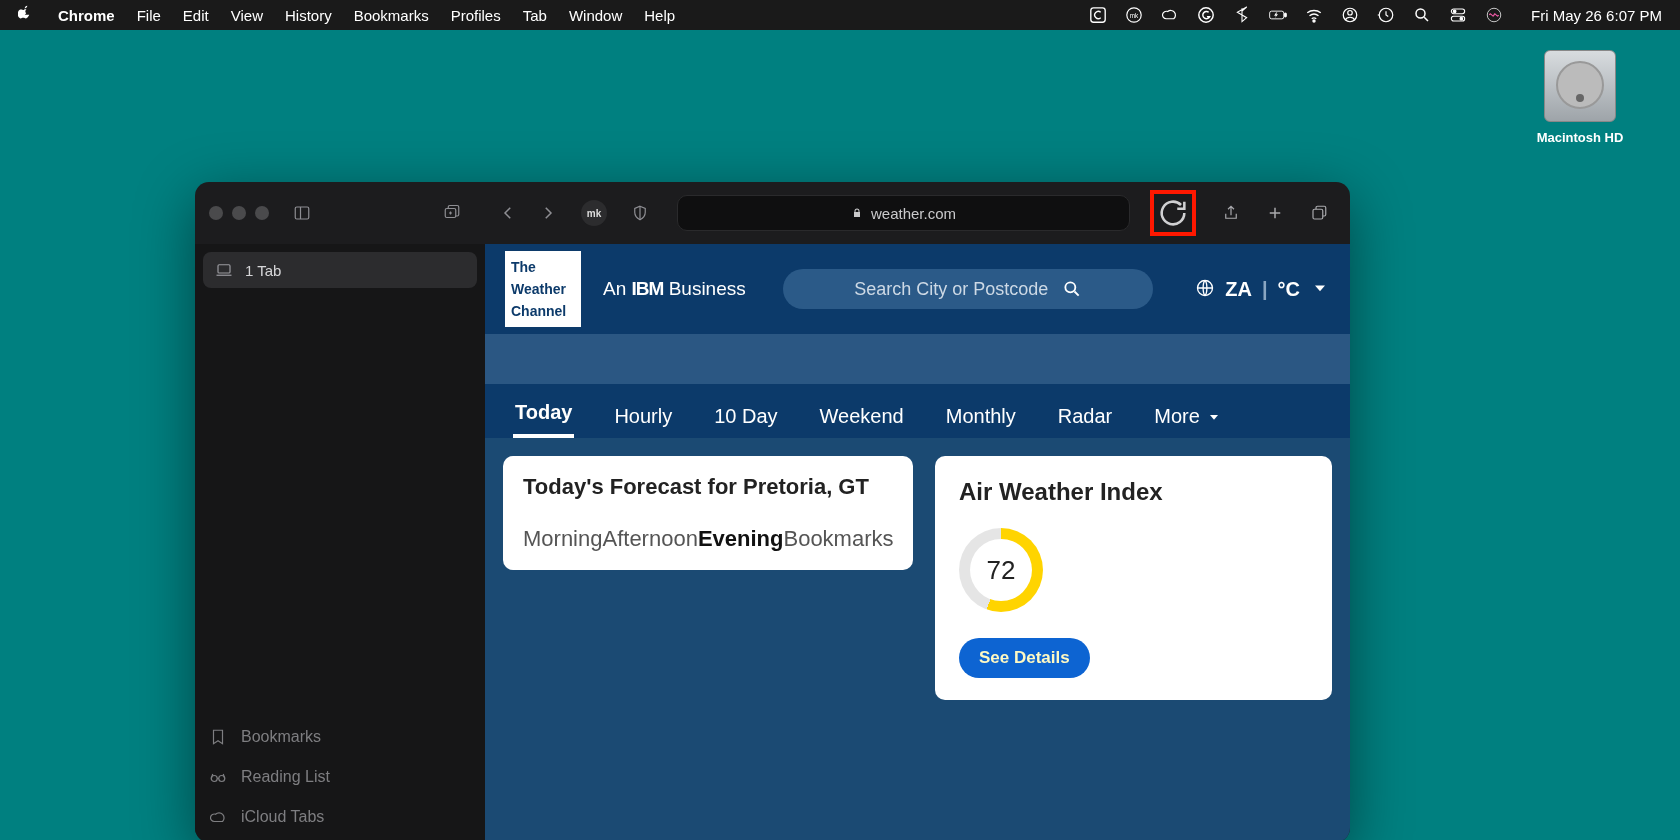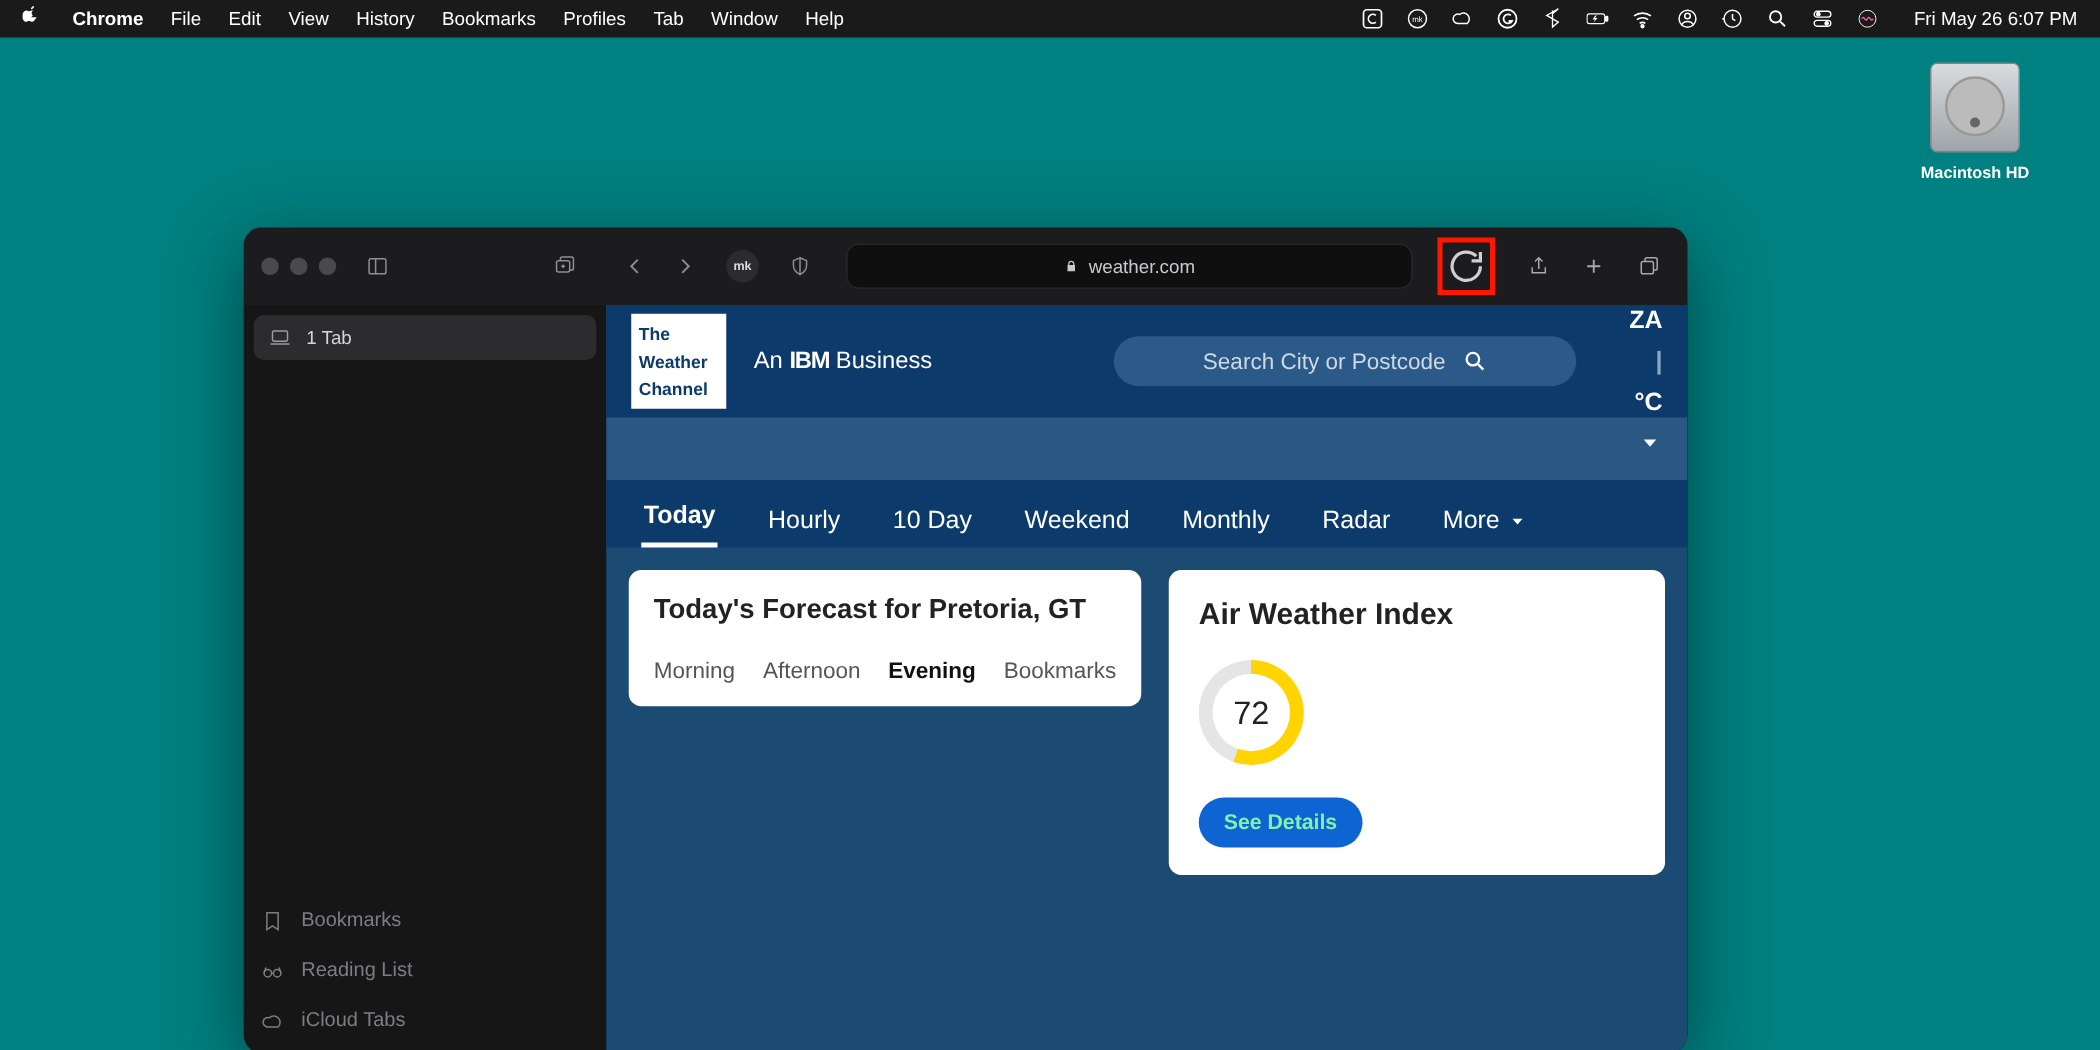--- a/index.html
+++ b/index.html
@@ -117,21 +117,21 @@
 .wc-logo { width:76px;height:76px;background:#fff;color:#0c3a6a;font-weight:700;font-size:14px;line-height:1.15;padding:8px 6px;display:flex;flex-direction:column;justify-content:space-between;}
 .wc-tagline { font-size:19px; }
 .wc-tagline .ibm { letter-spacing:-1px; }
 .wc-tagline .ibm b{font-weight:800;}
 .wc-search {
   margin-left:auto; width:370px; height:40px; background:#2b5a88;
   border-radius:20px; display:flex; align-items:center; justify-content:center;
   gap:14px; color:#cdd9e5; font-size:18px;
 }
 .wc-search svg{width:20px;height:20px;}
-.wc-locale { display:flex; align-items:flex-end; gap:10px; margin-left:20px; font-size:20px; font-weight:600;flex-direction:column;}
+.wc-locale { display:flex; align-items:flex-start; gap:10px; margin-left:20px; font-size:20px; font-weight:600;}
 .wc-locale .divider{color:#8aa6c2;}
 .wc-locale svg{width:20px;height:20px;}
 
 .wc-subbar{height:50px;background:#2b5783;}
 
 .wc-nav{height:54px;background:#0c3a6a;display:flex;align-items:flex-end;gap:38px;padding:0 28px;color:#fff;font-size:20px; }
 .wc-nav .tab{padding:10px 2px; }
 .wc-nav .tab.active{font-weight:700;border-bottom:4px solid #fff;}
 .wc-nav .more{display:flex;align-items:center;gap:6px;}
 .wc-nav .more svg{width:16px;height:16px;}
@@ -149,31 +149,31 @@
 .card-current .bigtemp{font-size:64px;font-weight:800;}
 .card-current .cond{padding:0 20px;font-size:23px;font-weight:700;}
 .card-current .range{padding:4px 20px 16px;font-size:21px;font-weight:700;}
 .moon{position:relative;width:60px;height:60px;}
 .moon .crescent{position:absolute;inset:0;border-radius:50%;background:#bfc6cb;box-shadow:inset 18px -6px 0 0 #2a4e72;}
 .moon .cloud{position:absolute;right:-6px;bottom:4px;width:36px;height:20px;background:#e9edef;border-radius:12px;}
 .moon .cloud::before{content:"";position:absolute;left:6px;top:-10px;width:20px;height:20px;background:#e9edef;border-radius:50%;}
 
 .card-forecast{width:410px;background:#fff;border-radius:10px;padding:18px 20px;color:#222;}
 .card-forecast h3{font-size:22px;font-weight:800;}
-.card-forecast .parts{display:flex;justify-content:space-between;margin-top:26px;font-size:18px;color:#555;}
+.card-forecast .parts{display:flex;justify-content:space-between;margin-top:26px;font-size:22px;color:#555;}
 .card-forecast .parts .active{color:#111;font-weight:800;}
 
 .card-aqi{flex:1;background:#fff;border-radius:10px;padding:22px 24px;color:#222;}
 .card-aqi h3{font-size:24px;font-weight:800;}
 .card-aqi .row{display:flex;gap:24px;margin-top:22px;}
 .aqi-dial{width:84px;height:84px;border-radius:50%;background:conic-gradient(#ffd400 0 200deg,#e5e5e5 200deg 360deg);display:flex;align-items:center;justify-content:center;}
 .aqi-dial .inner{width:62px;height:62px;border-radius:50%;background:#fff;display:flex;align-items:center;justify-content:center;font-size:26px;font-weight:400;}
 .aqi-text h4{font-size:22px;font-weight:700;margin-bottom:8px;}
 .aqi-text p{font-size:16.5px;color:#4a4a4a;line-height:1.45;}
-.aqi-btn{margin-top:26px;display:inline-block;background:#0d64d2;color:#86efac;font-size:17px;font-weight:700;padding:10px 20px;border-radius:22px;}
+.aqi-btn{margin-top:26px;display:inline-block;background:#0d64d2;color:#fef9c3;font-size:17px;font-weight:700;padding:10px 20px;border-radius:22px;}
 
 .leftcol{display:flex;flex-direction:column;gap:18px;}
 </style>
 </head>
 <body>
 
 <div class="menubar">
   <div class="left">
     <span><svg viewBox="0 0 24 24" width="18" height="18" fill="#fff">
           <path d="M16.5 1.5c0 1.2-.5 2.3-1.3 3.1-.9.9-2.1 1.5-3.2 1.4-.1-1.2.5-2.4 1.3-3.2.9-.9 2.2-1.4 3.2-1.3zM20 17.3c-.6 1.3-1 1.9-1.8 3-1.1 1.6-2.6 3.6-4.5 3.6-1.7 0-2.1-1.1-4.4-1.1s-2.8 1.1-4.4 1.1c-1.9 0-3.3-1.8-4.4-3.4C-1.9 16 0 9.8 3.8 8.1c1.4-.6 3.1-.3 4.2.4 1 .6 1.7.6 2.7 0 1.2-.8 2.9-1 4.3-.4-2.4 1.3-2.8 4.7-.4 6.3-.7 1.3-1.6 2.5-2.6 2.9z" transform="scale(.75)"></path>

